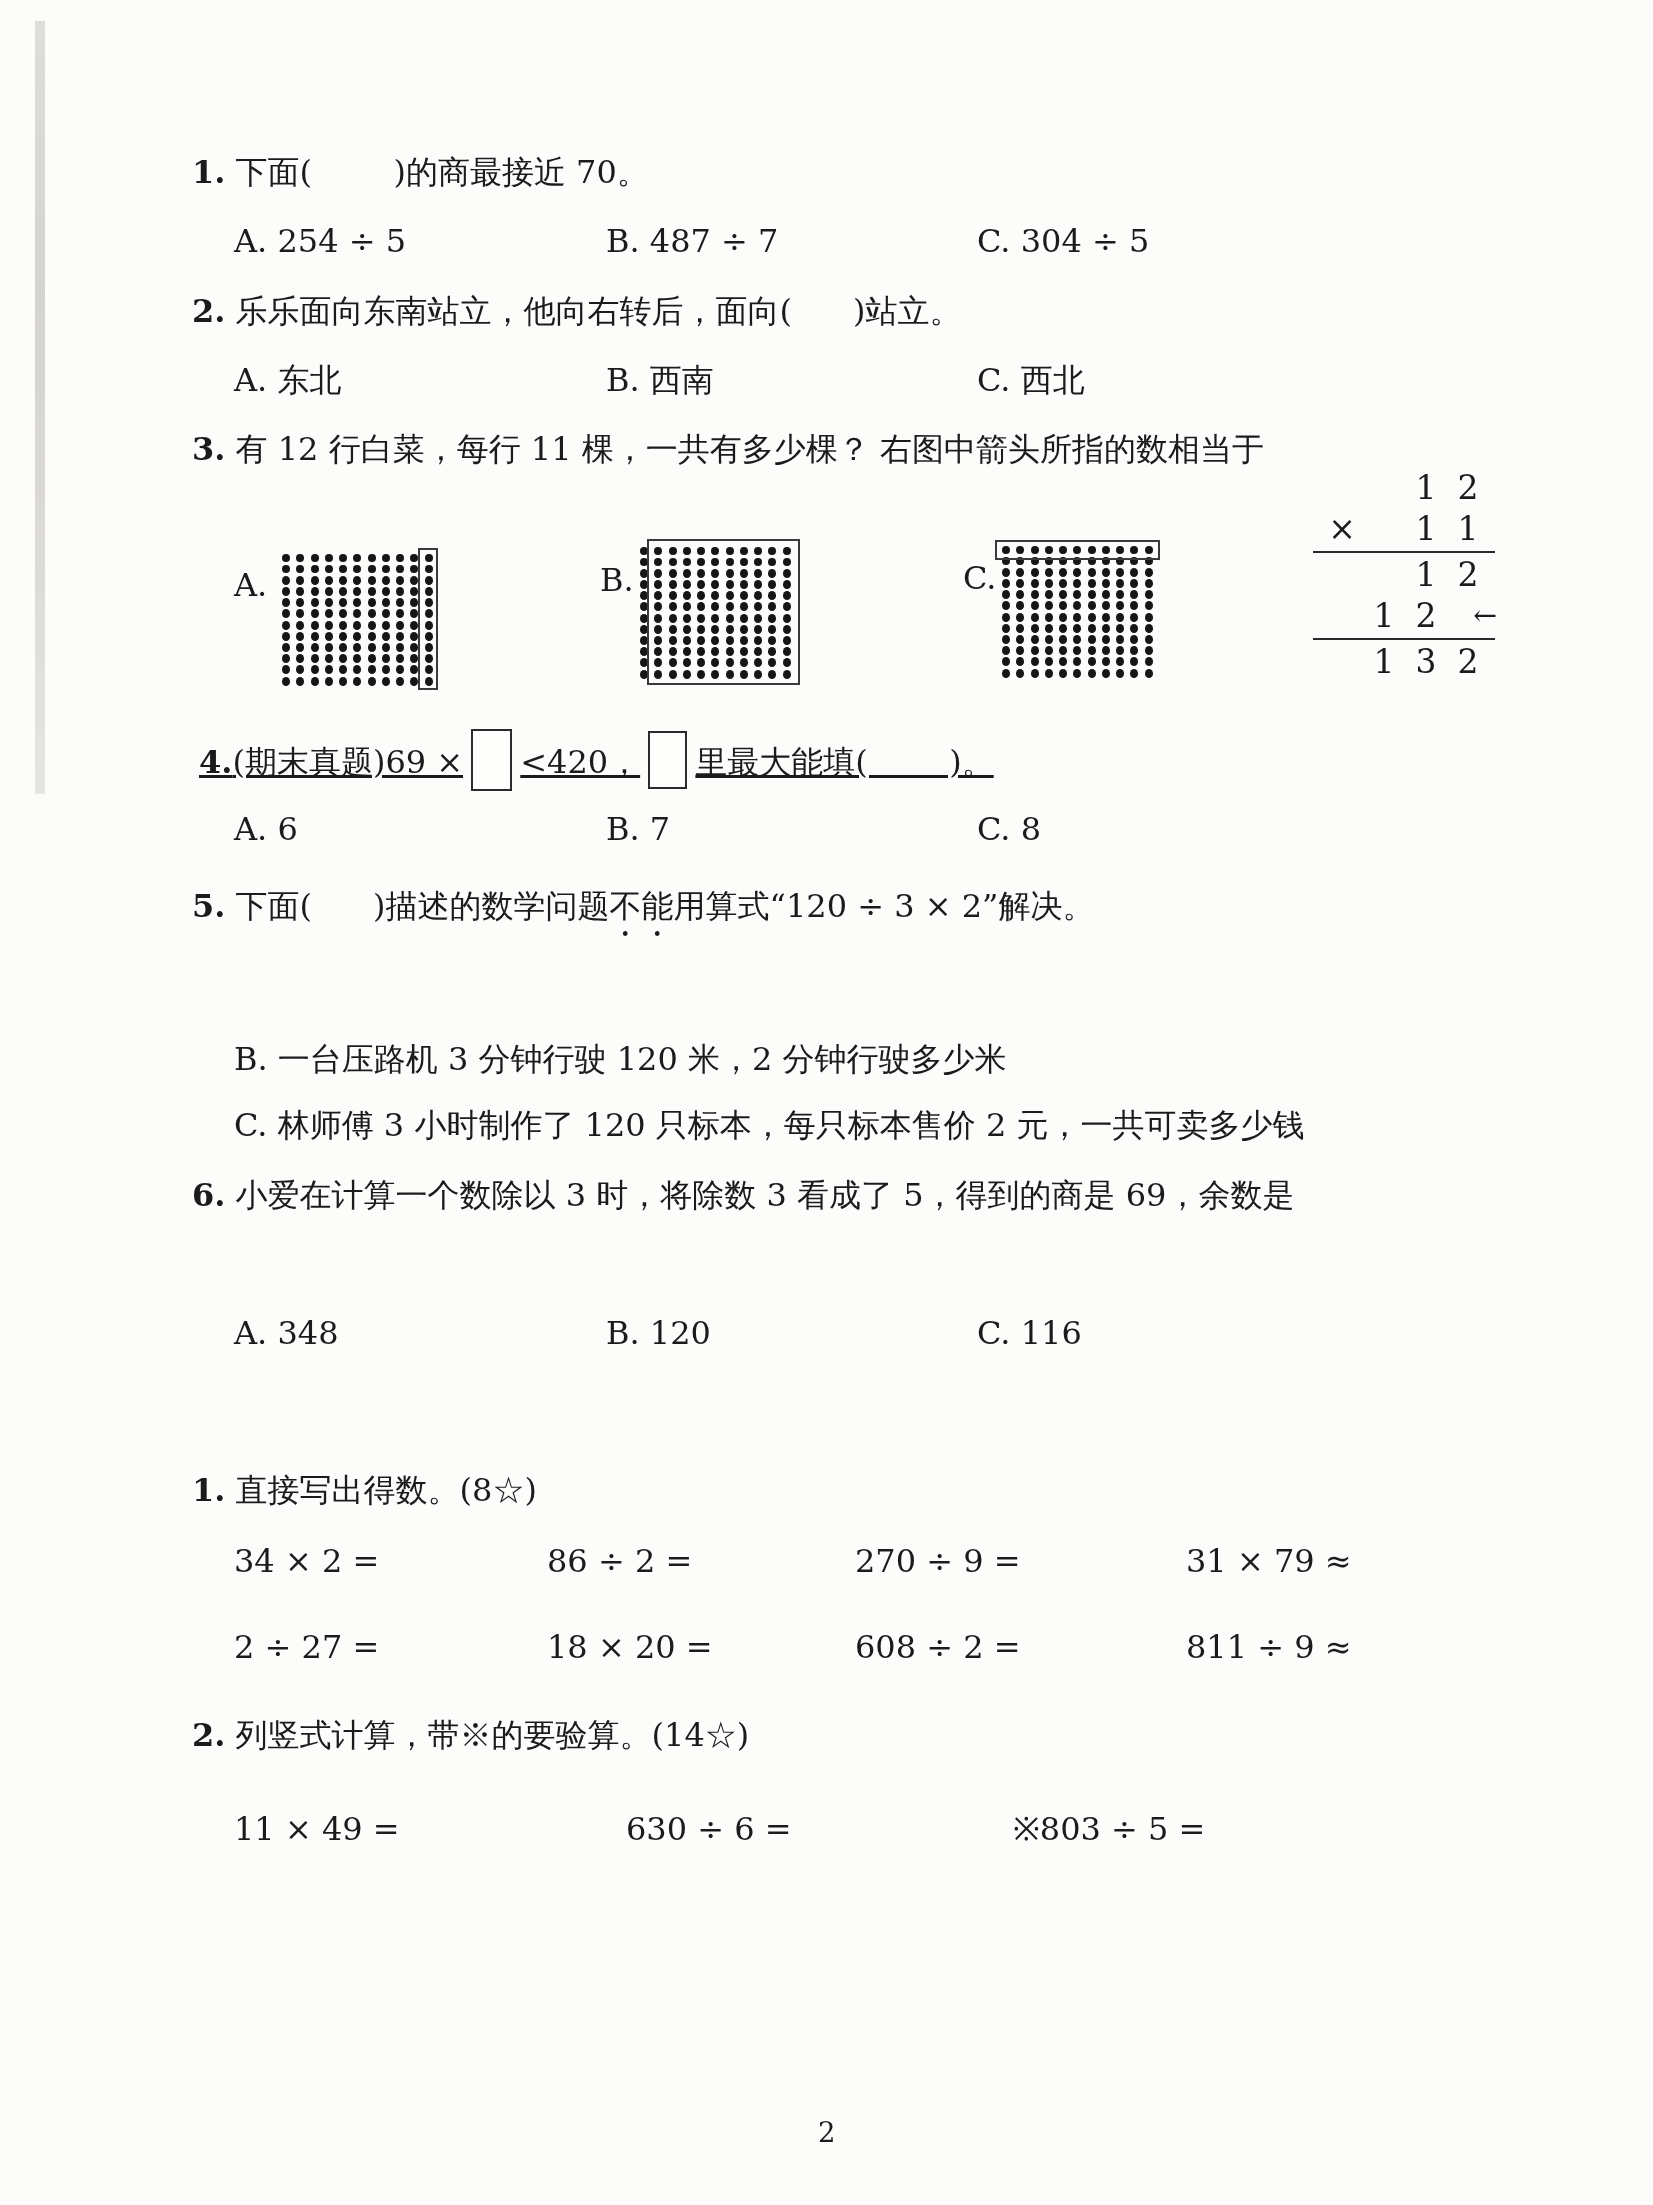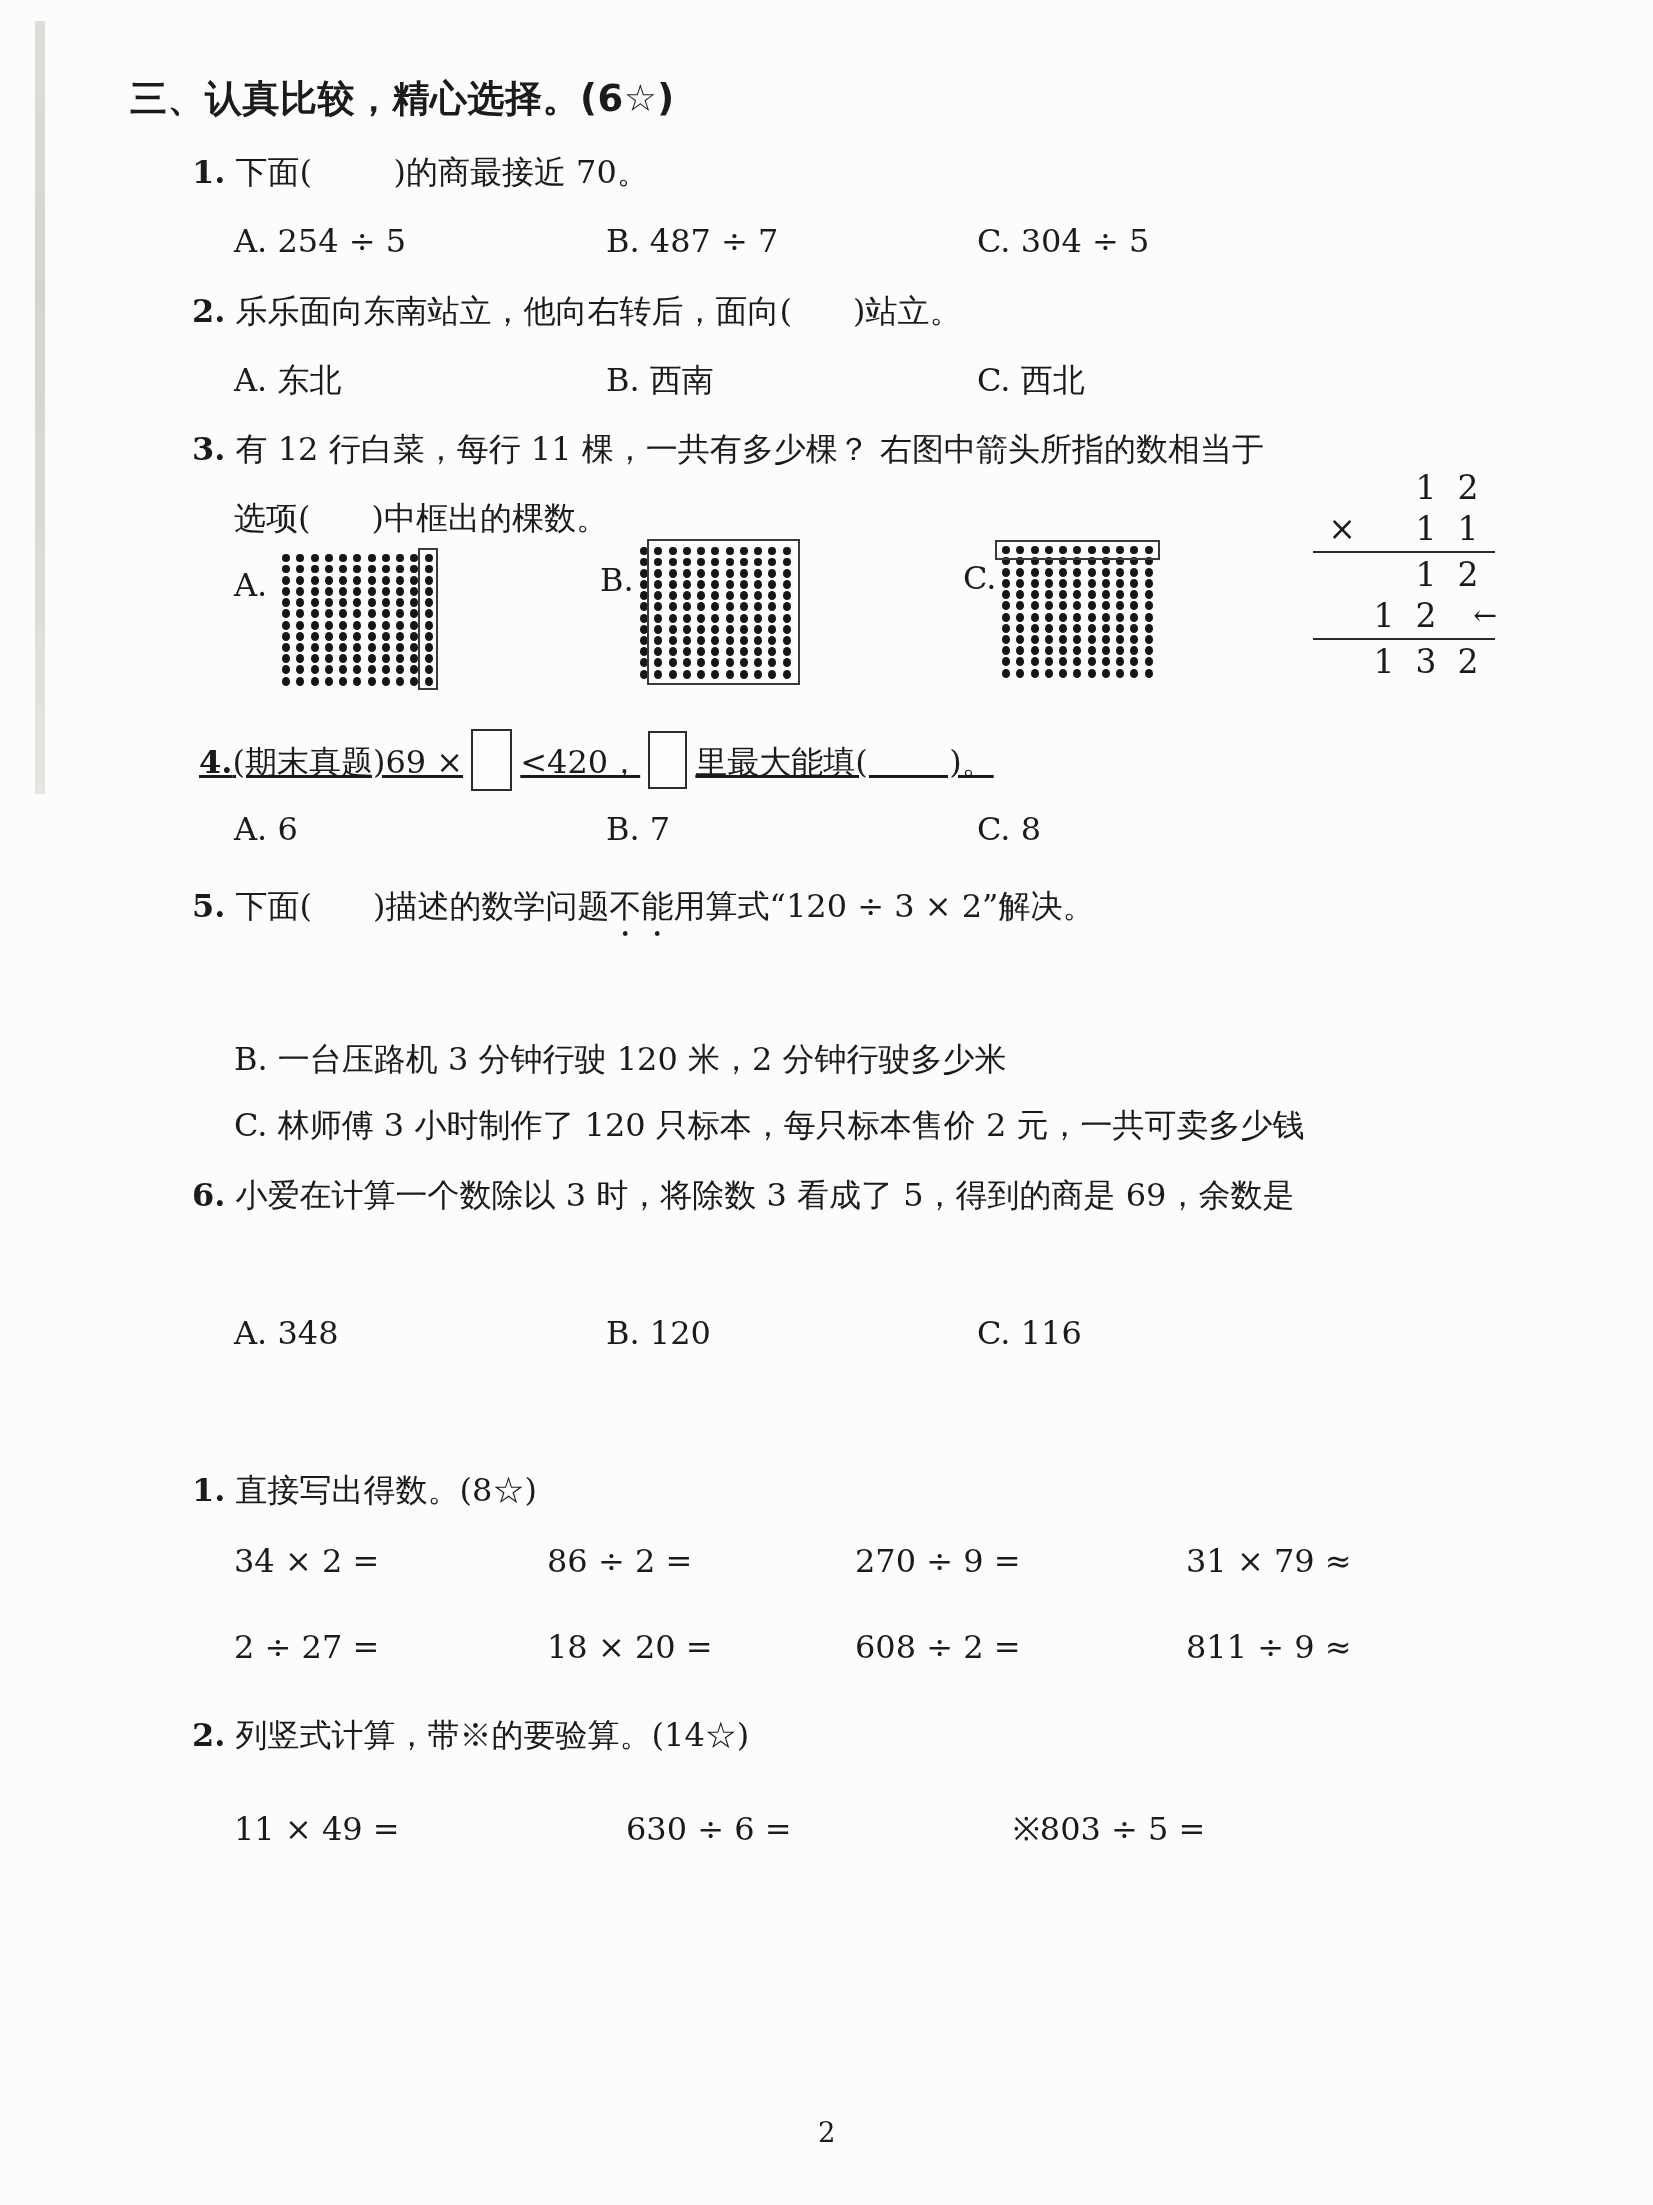--- a/index.html
+++ b/index.html
@@ -47,34 +47,32 @@
   .mline{height:0;border-top:2.5px solid #2a2a2a;margin:1.5px 0 1.5px -8.1px;width:182px;}
   .pagenum{position:absolute;left:818px;top:2116px;font-size:27.5px;}
 </style>
 </head>
 <body>
 
 <div class="page">
 
   <div class="scanband"></div>
 
-  <div class="t sec" style="left:130px;top:76px;">三、认真比较，精心选择。(6☆)</div>
 
   <div class="t" style="left:192px;top:152px;"><span class="qnum">1.</span><span> 下面(        )的商最接近 70。</span></div>
   <div class="t" style="left:234px;top:221px;">A. 254 ÷ 5</div>
   <div class="t" style="left:606px;top:221px;">B. 487 ÷ 7</div>
   <div class="t" style="left:977px;top:221px;">C. 304 ÷ 5</div>
 
   <div class="t" style="left:192px;top:291px;"><span class="qnum">2.</span><span> 乐乐面向东南站立，他向右转后，面向(      )站立。</span></div>
   <div class="t" style="left:234px;top:360px;">A. 东北</div>
   <div class="t" style="left:606px;top:360px;">B. 西南</div>
   <div class="t" style="left:977px;top:360px;">C. 西北</div>
 
   <div class="t" style="left:192px;top:429px;"><span class="qnum">3.</span><span> 有 12 行白菜，每行 11 棵，一共有多少棵？ 右图中箭头所指的数相当于</span></div>
-  <div class="t" style="left:234px;top:498px;">选项(      )中框出的棵数。</div>
 
   <div class="glabel" style="left:234px;top:566px;">A.</div>
   <div class="dotgrid" style="left: 279px; top: 552px; width: 157px; height: 134px;">
       <span class="dot" style="left: 3.1px; top: 1.5px;"></span>
       <span class="dot" style="left: 17.3px; top: 1.5px;"></span>
       <span class="dot" style="left: 32px; top: 1.5px;"></span>
       <span class="dot" style="left: 46px; top: 1.5px;"></span>
       <span class="dot" style="left: 60px; top: 1.5px;"></span>
       <span class="dot" style="left: 74px; top: 1.5px;"></span>
       <span class="dot" style="left: 89px; top: 1.5px;"></span>

